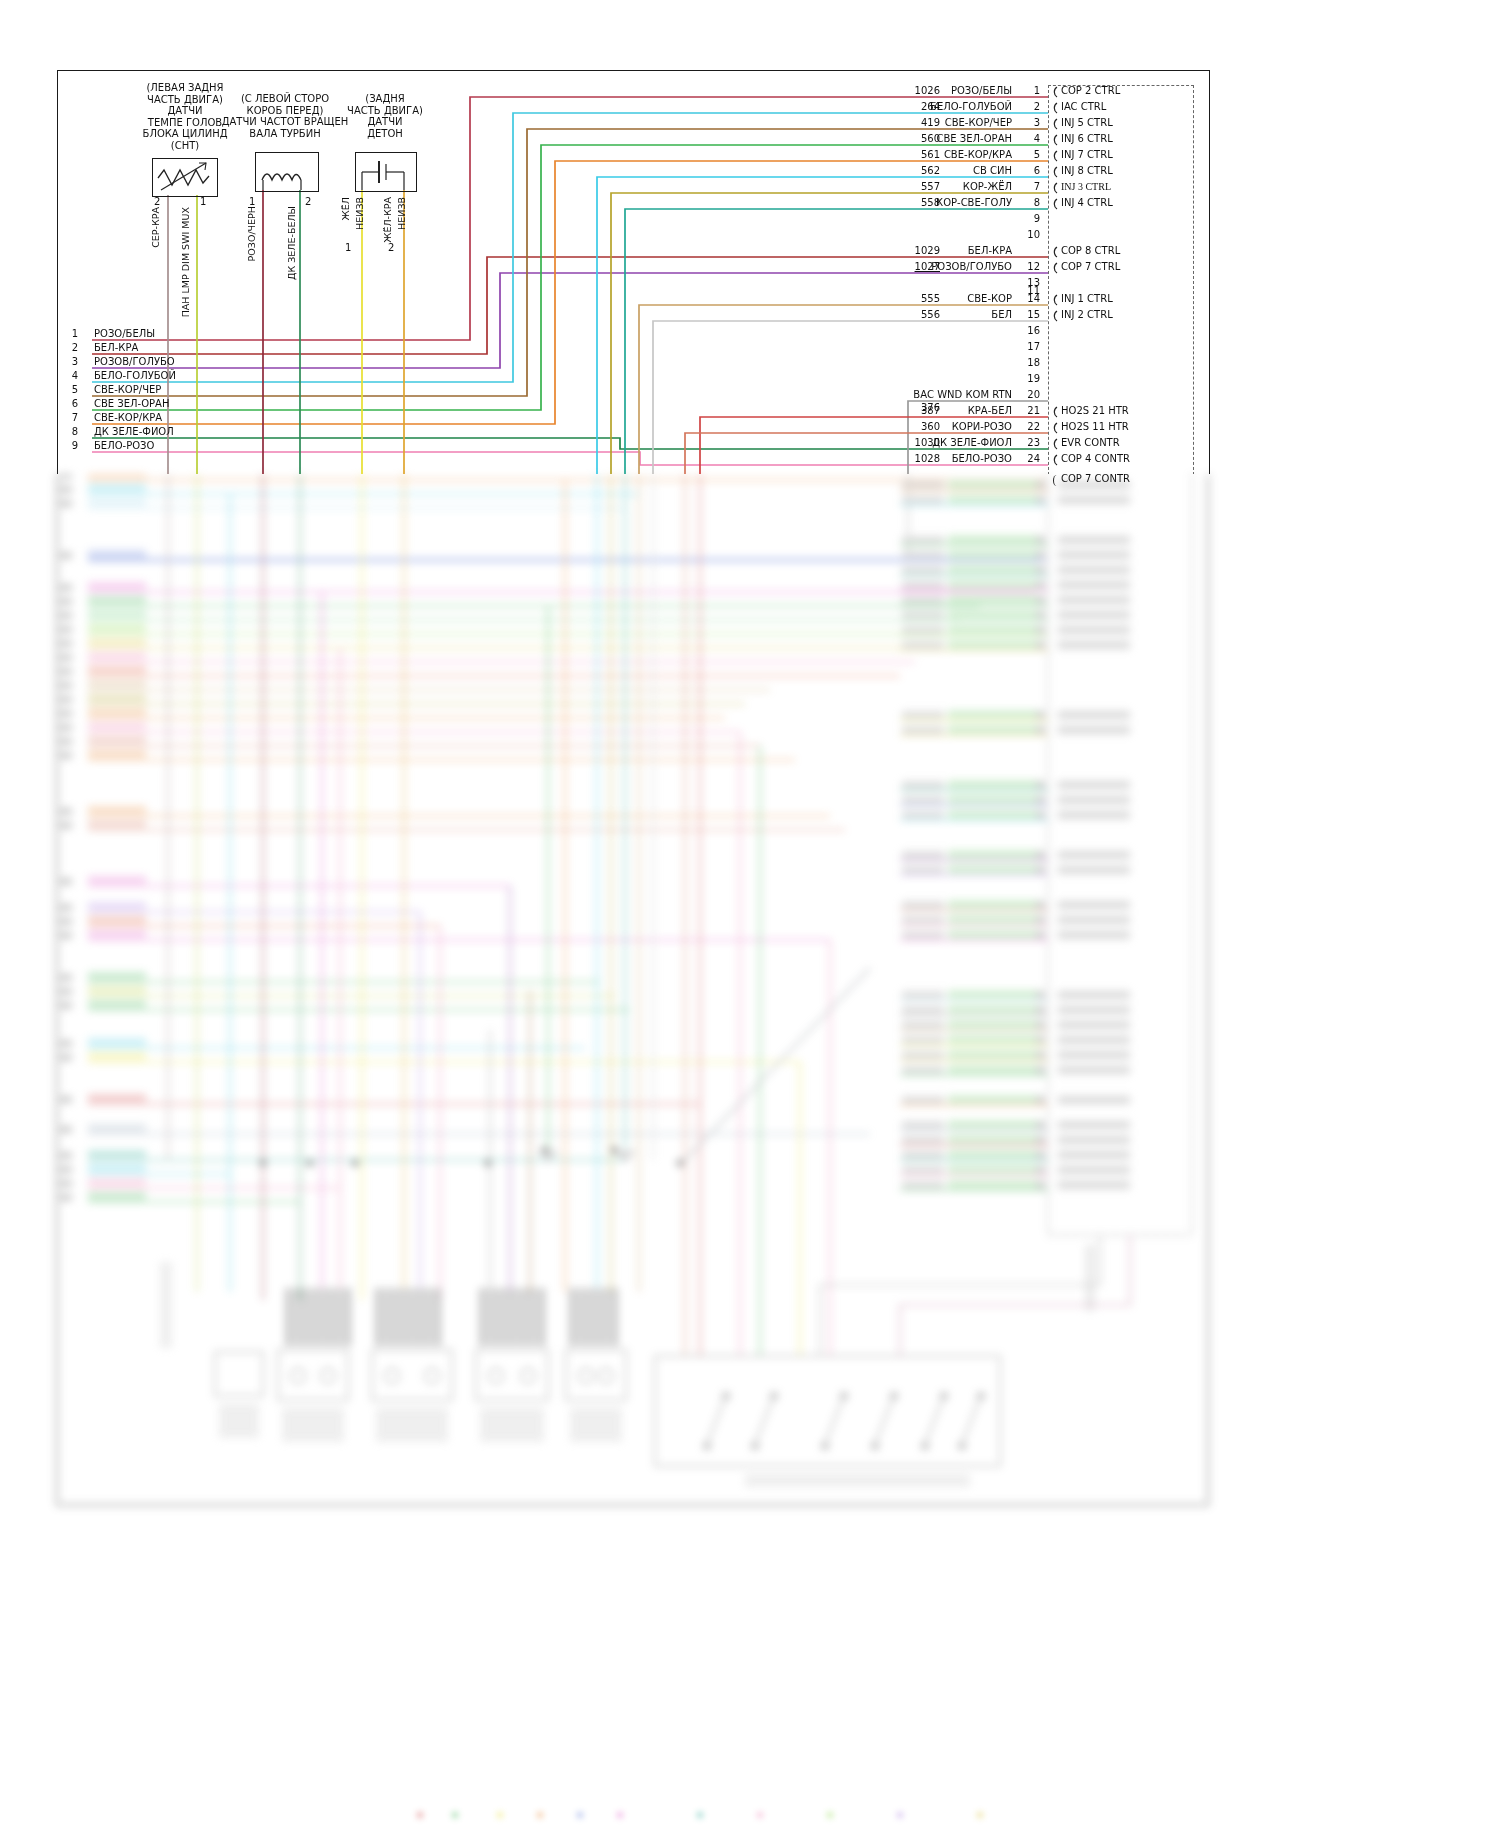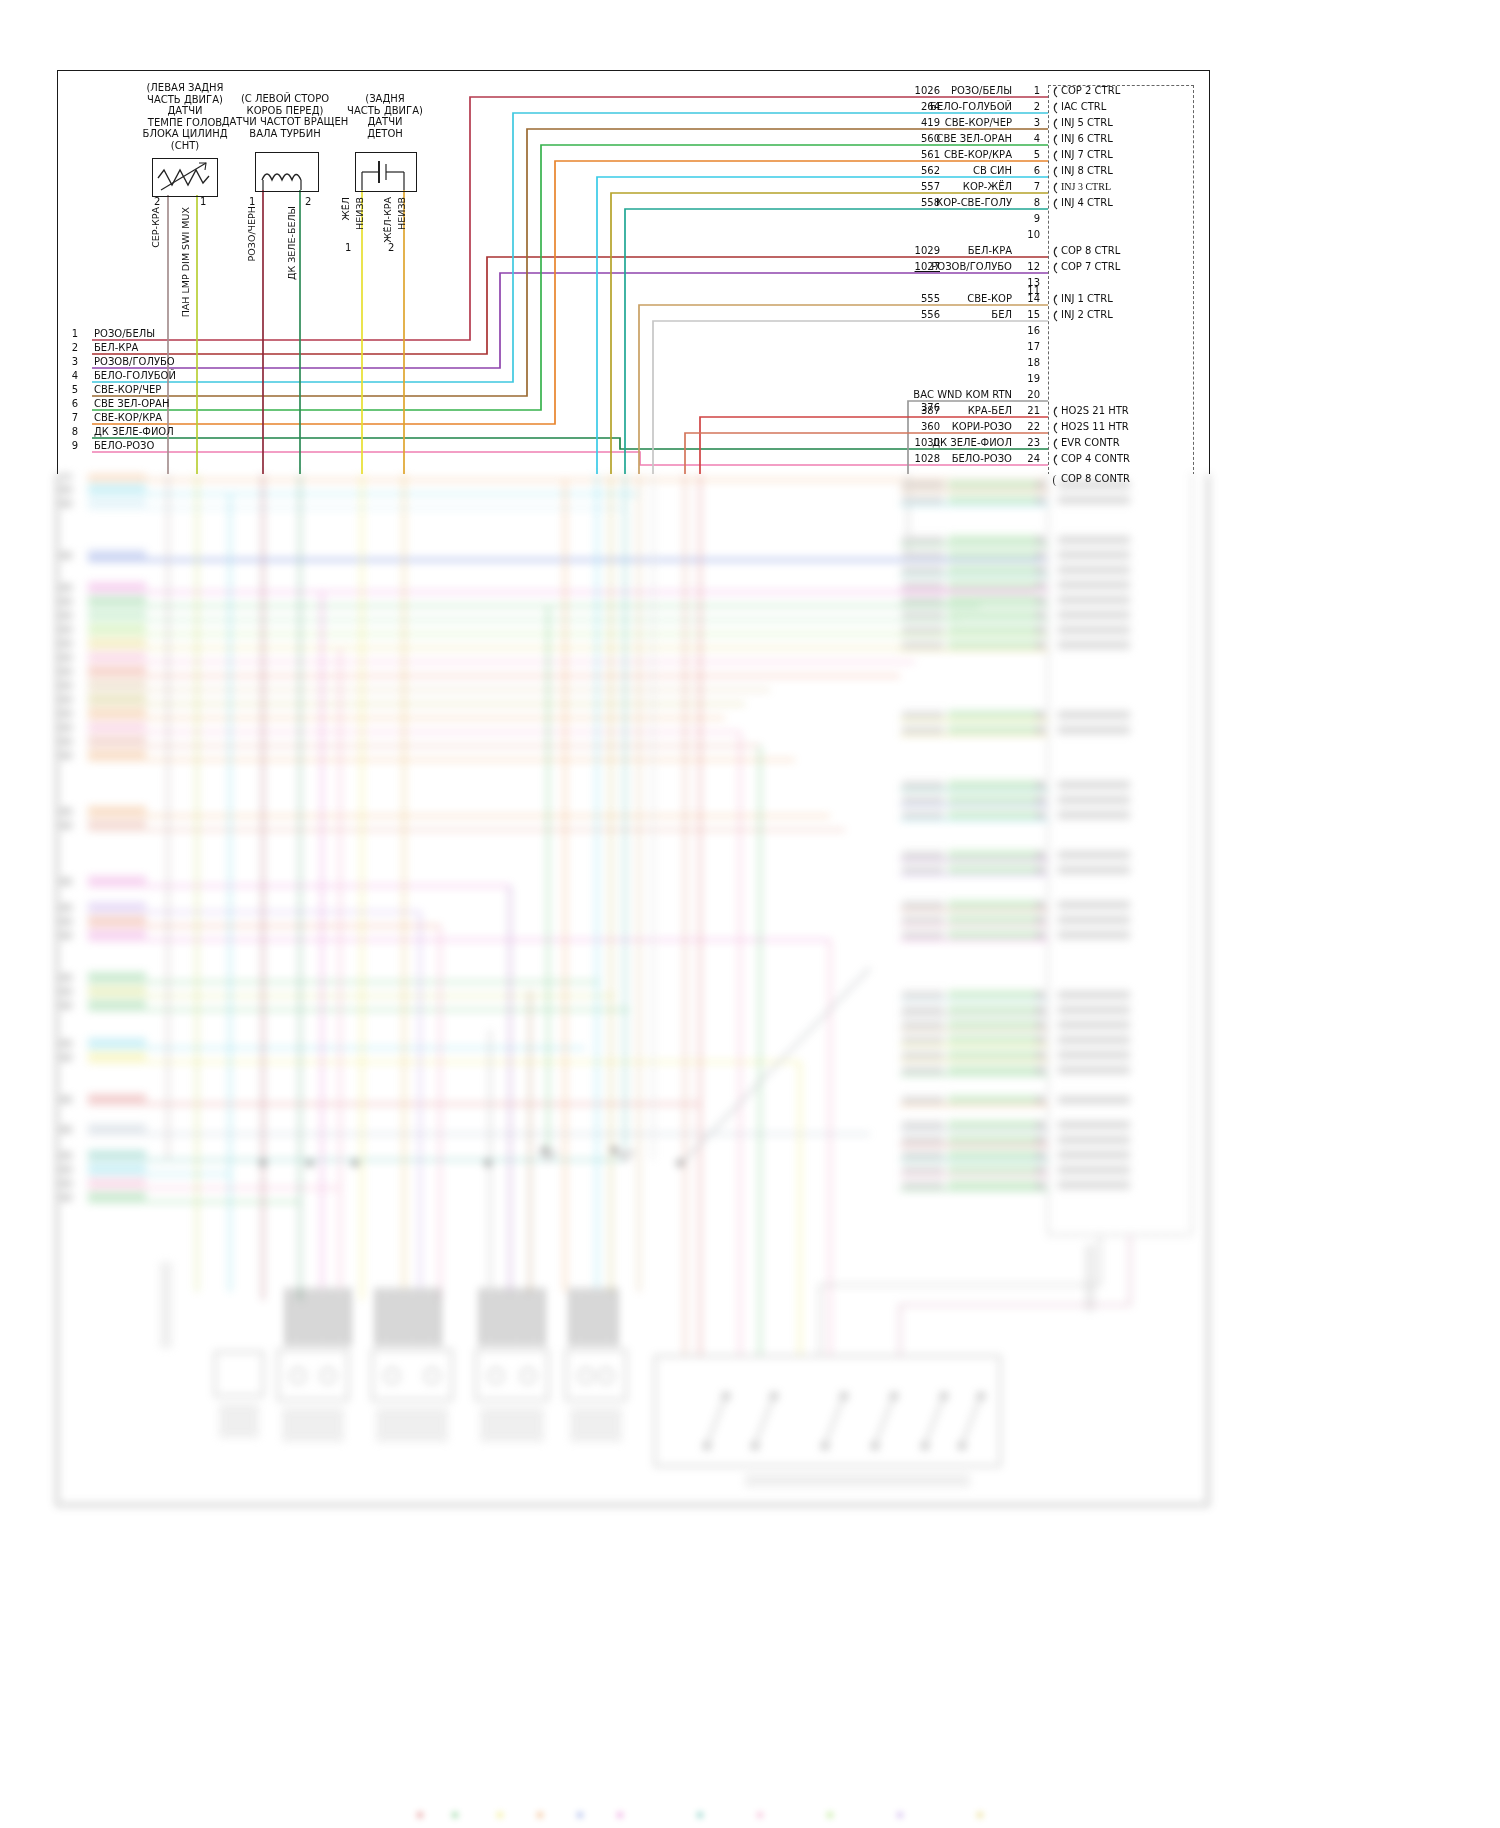--- a/index.html
+++ b/index.html
@@ -595,21 +595,21 @@
         <rect x="160" y="1262" width="12" height="86" fill="#c6c6c6" opacity="0.55"></rect>
         <rect x="1085" y="1245" width="10" height="66" fill="#c0c0c0" opacity="0.6"></rect>
         <polyline points="1100,1235 1100,1285 820,1285 820,1356" fill="none" stroke="#9a9a9a" stroke-width="1.7"></polyline>
         <polyline points="1130,1235 1130,1305 900,1305 900,1356" fill="none" stroke="#c27ba0" stroke-width="1.7"></polyline>
       </svg>
   </div>
 </div>
 
 <div id="post" class="post">
     <div class="brk" style="left: 1053px; top: 475px;"></div>
-    <div class="t" style="left: 1061px; top: 473px;">COP 8 CONTR</div>
+    <div class="t" style="left: 1061px; top: 473px;">COP 7 CONTR</div>
   </div>
 
 <div class="smudge">
   <svg id="smudge-svg" width="1500" height="28" viewBox="0 1800 1500 28">
       <circle cx="420" cy="1815" r="3" fill="#d04343"></circle>
       <circle cx="455" cy="1815" r="3" fill="#37b24d"></circle>
       <circle cx="500" cy="1815" r="3" fill="#e8e030"></circle>
       <circle cx="540" cy="1815" r="3" fill="#e8842c"></circle>
       <circle cx="580" cy="1815" r="3" fill="#5a78d8"></circle>
       <circle cx="620" cy="1815" r="3" fill="#e056c8"></circle>

